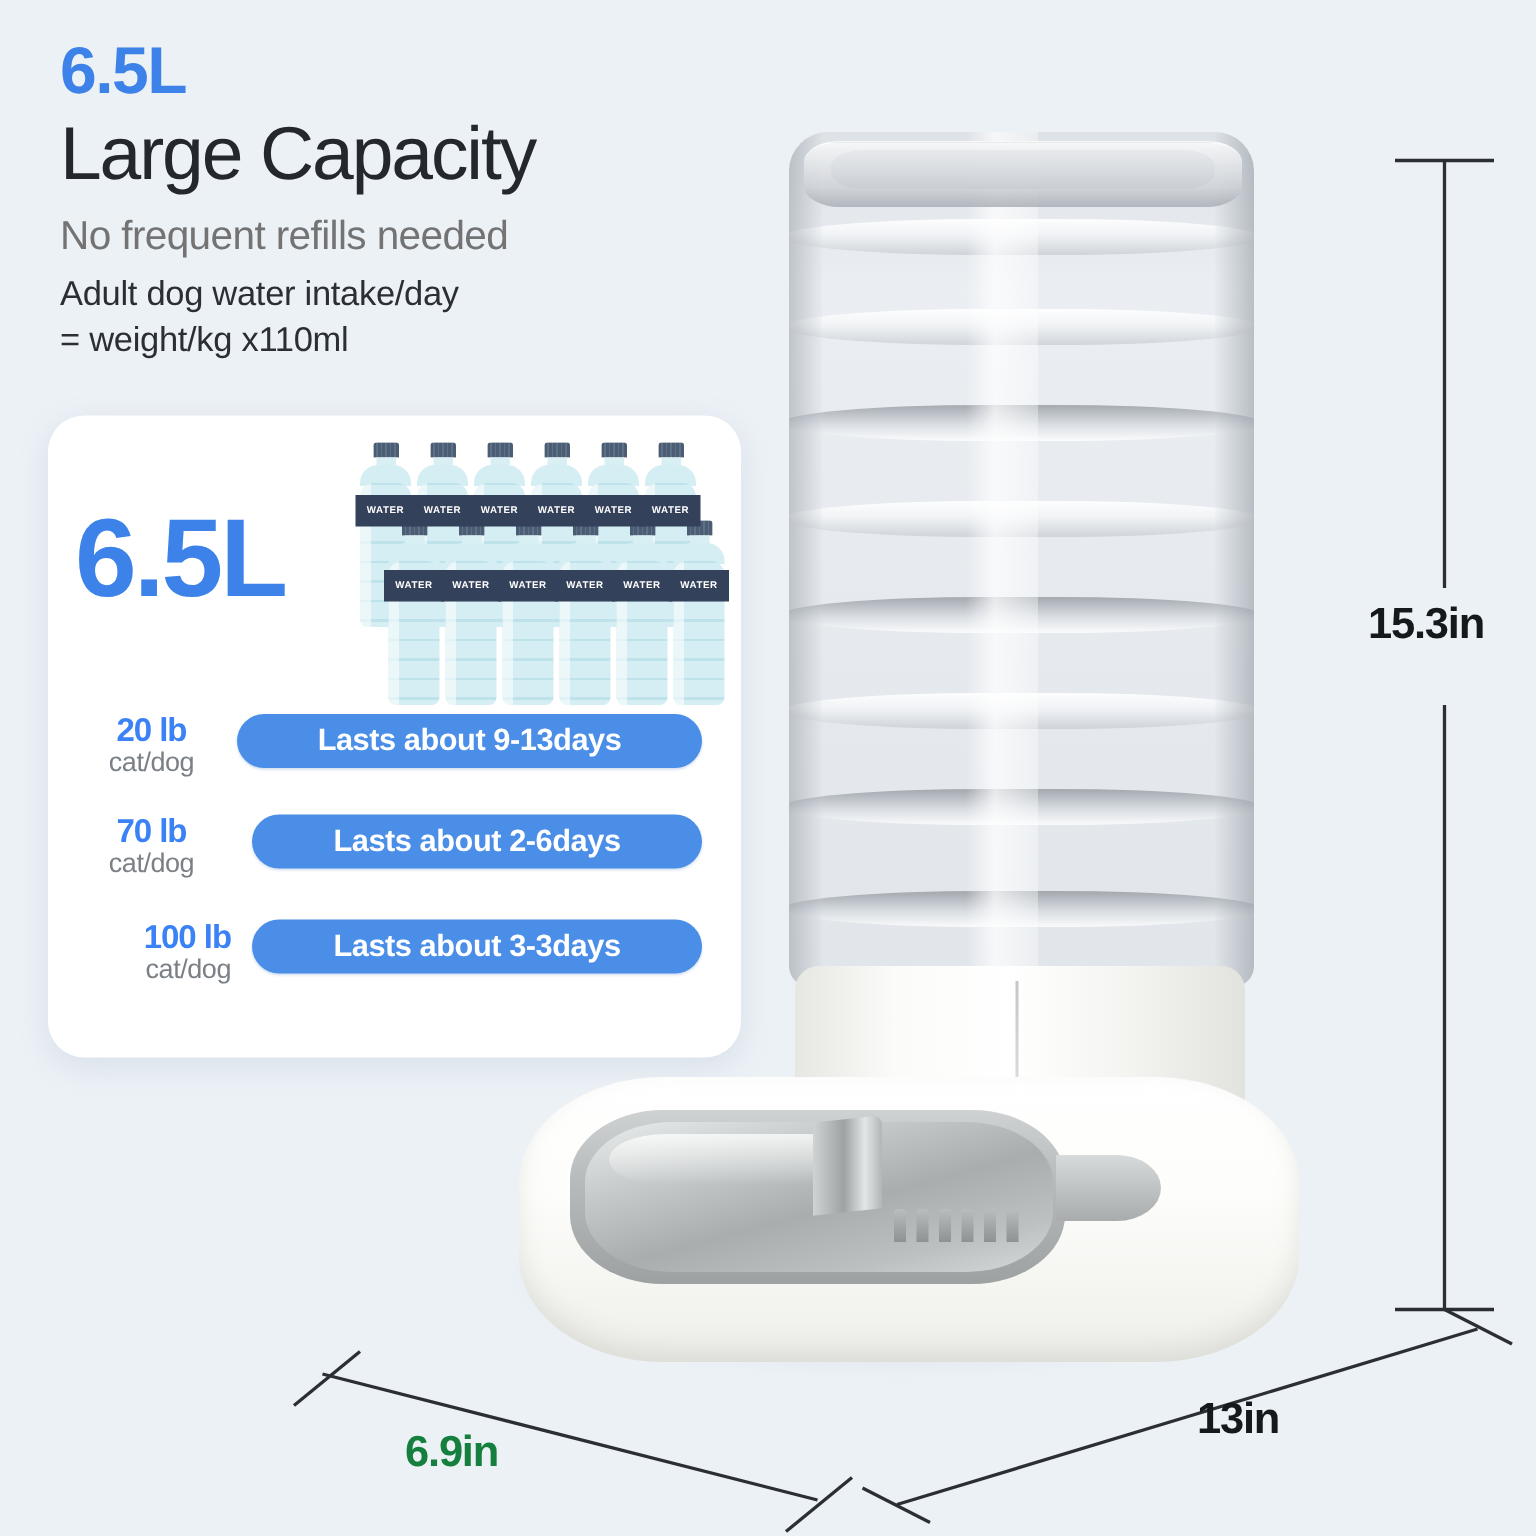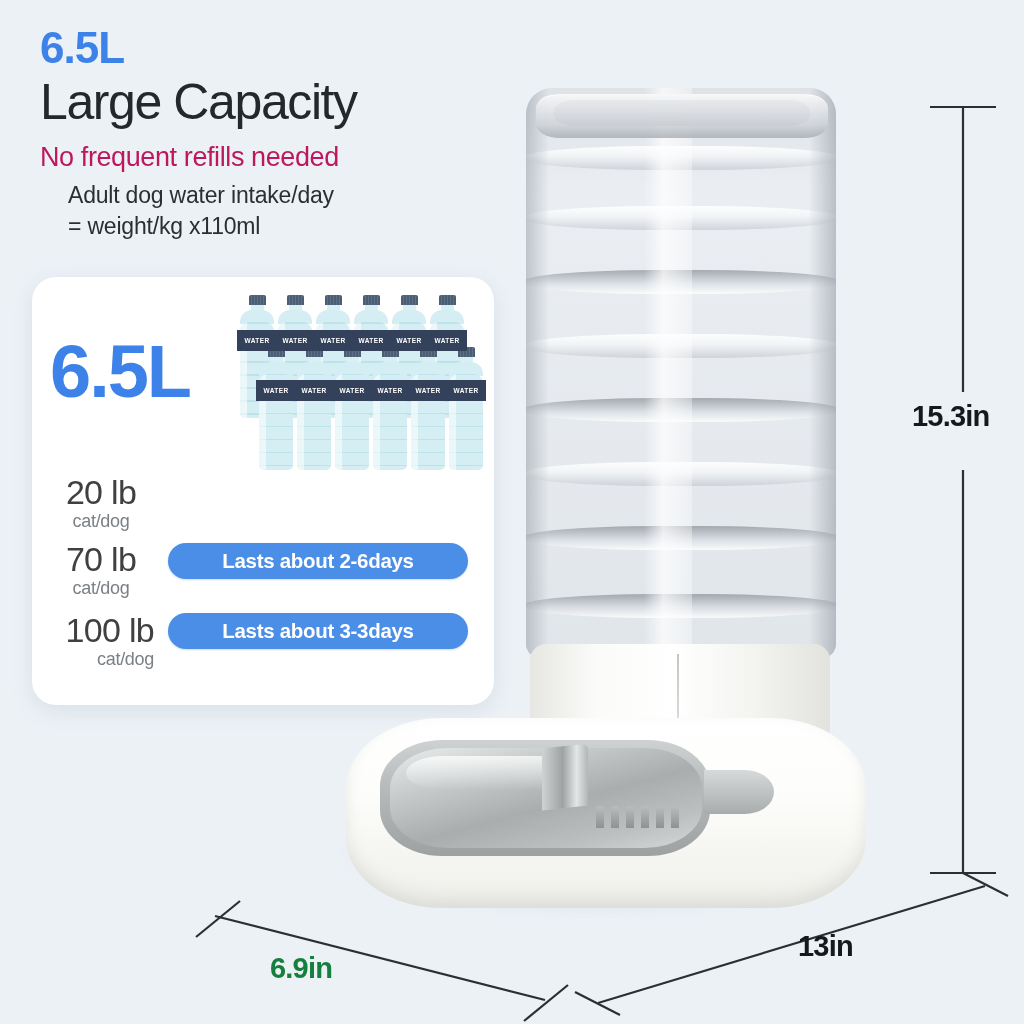--- a/index.html
+++ b/index.html
@@ -16,25 +16,25 @@
   #headline { position:absolute; left:40px; top:26px; width:520px; }
   #cap-badge {
     font-size:44px; font-weight:bold; color:#3d82e8;
     letter-spacing:-1px; line-height:1.0;
   }
   #cap-title {
     font-size:50px; font-weight:normal; color:#24282c;
     letter-spacing:-1.4px; line-height:1.15; margin-top:4px;
   }
   #cap-sub {
-    font-size:27px; color:#be185d; line-height:1.25; margin-top:9px;
+    font-size:27px; color:#737373; line-height:1.25; margin-top:9px;
     letter-spacing:-0.4px;
   }
   .cap-note {
-    font-size:23px; color:#2b2f33; line-height:1.32; letter-spacing:-0.2px;margin-left:28px;
+    font-size:23px; color:#2b2f33; line-height:1.32; letter-spacing:-0.2px;
   }
   #cap-note1 { margin-top:6px; }
 
   
   #info-card {
     position:absolute; left:32px; top:277px; width:462px; height:428px;
     background:#ffffff; border-radius:24px;
     box-shadow:0 6px 20px rgba(130,150,175,0.18);
   }
   #card-volume {
@@ -73,21 +73,21 @@
   .bottle.front .b-label { top:33px; }
 
   
   .row-back .bottle { top:0; }
   .row-front .bottle { top:52px; }
 
   
   #rows { position:absolute; left:0; top:196px; width:100%; }
   .wrow { position:relative; height:67px; }
   .wlabel { position:absolute; left:16px; top:2px; width:106px; text-align:center; }
-  .wnum { font-size:34px; font-weight:normal; color:#404040; line-height:1.05; letter-spacing:-0.7px; }
+  .wnum { font-size:22px; font-weight:bold; color:#3b82f6; line-height:1.05; letter-spacing:-0.7px; }
   .wsub { font-size:18px; color:#7b8086; line-height:1.15; letter-spacing:-0.3px; }
   .pill {
     position:absolute; height:36px; border-radius:18px; background:#4a8ee8;
     display:flex; align-items:center; justify-content:center;
     color:#fff; font-size:20.5px; font-weight:bold; letter-spacing:-0.3px;
     box-shadow:0 1px 2px rgba(60,110,190,.25);
   }
   .wrow:nth-child(1) .pill { left:126px; top:3px;  width:310px; }
   .wrow:nth-child(2) .pill { left:136px; top:3px;  width:300px; }
   .wrow:nth-child(3) .pill { left:136px; top:6px;  width:300px; }
@@ -323,20 +323,21 @@
         </div>
       </div>
     </div>
 
     <div id="rows">
       <div class="wrow">
         <div class="wlabel">
           <div class="wnum">20 lb</div>
           <div class="wsub">cat/dog</div>
         </div>
+        <div class="pill">Lasts about 9-13days</div>
       </div>
       <div class="wrow">
         <div class="wlabel">
           <div class="wnum">70 lb</div>
           <div class="wsub">cat/dog</div>
         </div>
         <div class="pill">Lasts about 2-6days</div>
       </div>
       <div class="wrow">
         <div class="wlabel">

